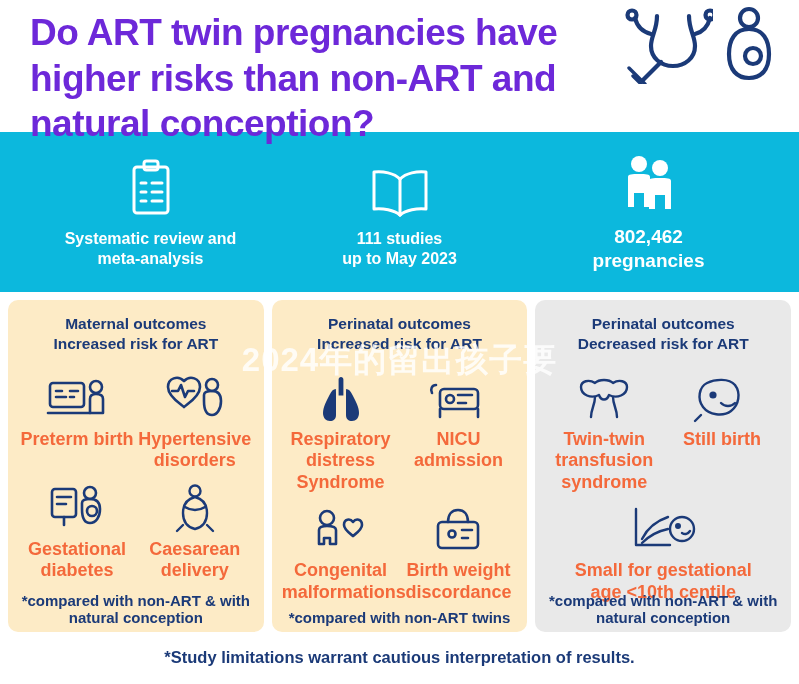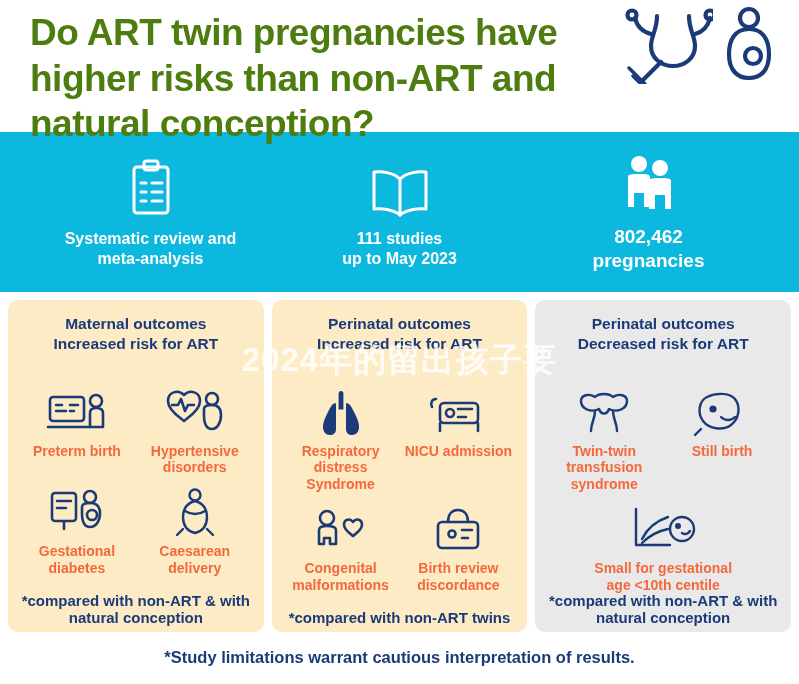--- a/index.html
+++ b/index.html
@@ -16,21 +16,21 @@
   }
 
   
   .header {
     position: relative;
     padding: 10px 18px 8px 30px;
     height: 132px;
     box-sizing: border-box;
   }
   .headline {
-    color: #4d7c0f;
+    color: #6d28d9;
     font-size: 37px;
     line-height: 1.23;
     font-weight: bold;
     letter-spacing: -0.5px;
     max-width: 560px;
     margin: 0;
   }
   .header-icons {
     position: absolute;
     right: 22px;
@@ -90,41 +90,41 @@
   .panel.amber { background: #fdebc6; }
   .panel.grey  { background: #e9e9e9; }
 
   .panel-title {
     color: #1b3a78;
     font-weight: bold;
     font-size: 15.5px;
     text-align: center;
     line-height: 1.28;
     white-space: pre-line;
-    margin-bottom: 30px;
+    margin-bottom: 16px;
   }
   .panel-grid {
     display: flex;
     flex-wrap: wrap;
     justify-content: center;
   }
   .item {
     width: 50%;
     text-align: center;
     margin-bottom: 8px;
   }
   .item .ic {
     height: 56px;
     display: flex;
     align-items: center;
     justify-content: center;
   }
   .item-label {
     color: #f4693b;
-    font-size: 14px;
+    font-size: 18px;
     font-weight: bold;
     line-height: 1.2;
     white-space: pre-line;
     margin-top: 3px;
   }
   .item.wide {
     width: 100%;
   }
   .panel-note {
     position: absolute;
@@ -364,21 +364,21 @@
         <div class="ic">
           <svg width="56" height="50" viewBox="0 0 56 50">
             <g fill="none" stroke="#1b3a78" stroke-width="2.6" stroke-linecap="round" stroke-linejoin="round">
               <rect x="8" y="18" width="40" height="26" rx="4"></rect>
               <path d="M18 18 C18 10, 22 6, 28 6 C34 6, 38 10, 38 18"></path>
               <circle cx="22" cy="30" r="3.5"></circle>
               <path d="M32 26 h10 M32 34 h6"></path>
             </g>
           </svg>
         </div>
-        <div class="item-label">Birth review
+        <div class="item-label">Birth weight
 discordance</div>
       </div>
     </div>
     <div class="panel-note">*compared with non-ART twins</div>
   </div>
 
   <div class="panel grey">
     <div class="panel-title">Perinatal outcomes
 Decreased risk for ART</div>
     <div class="panel-grid">

